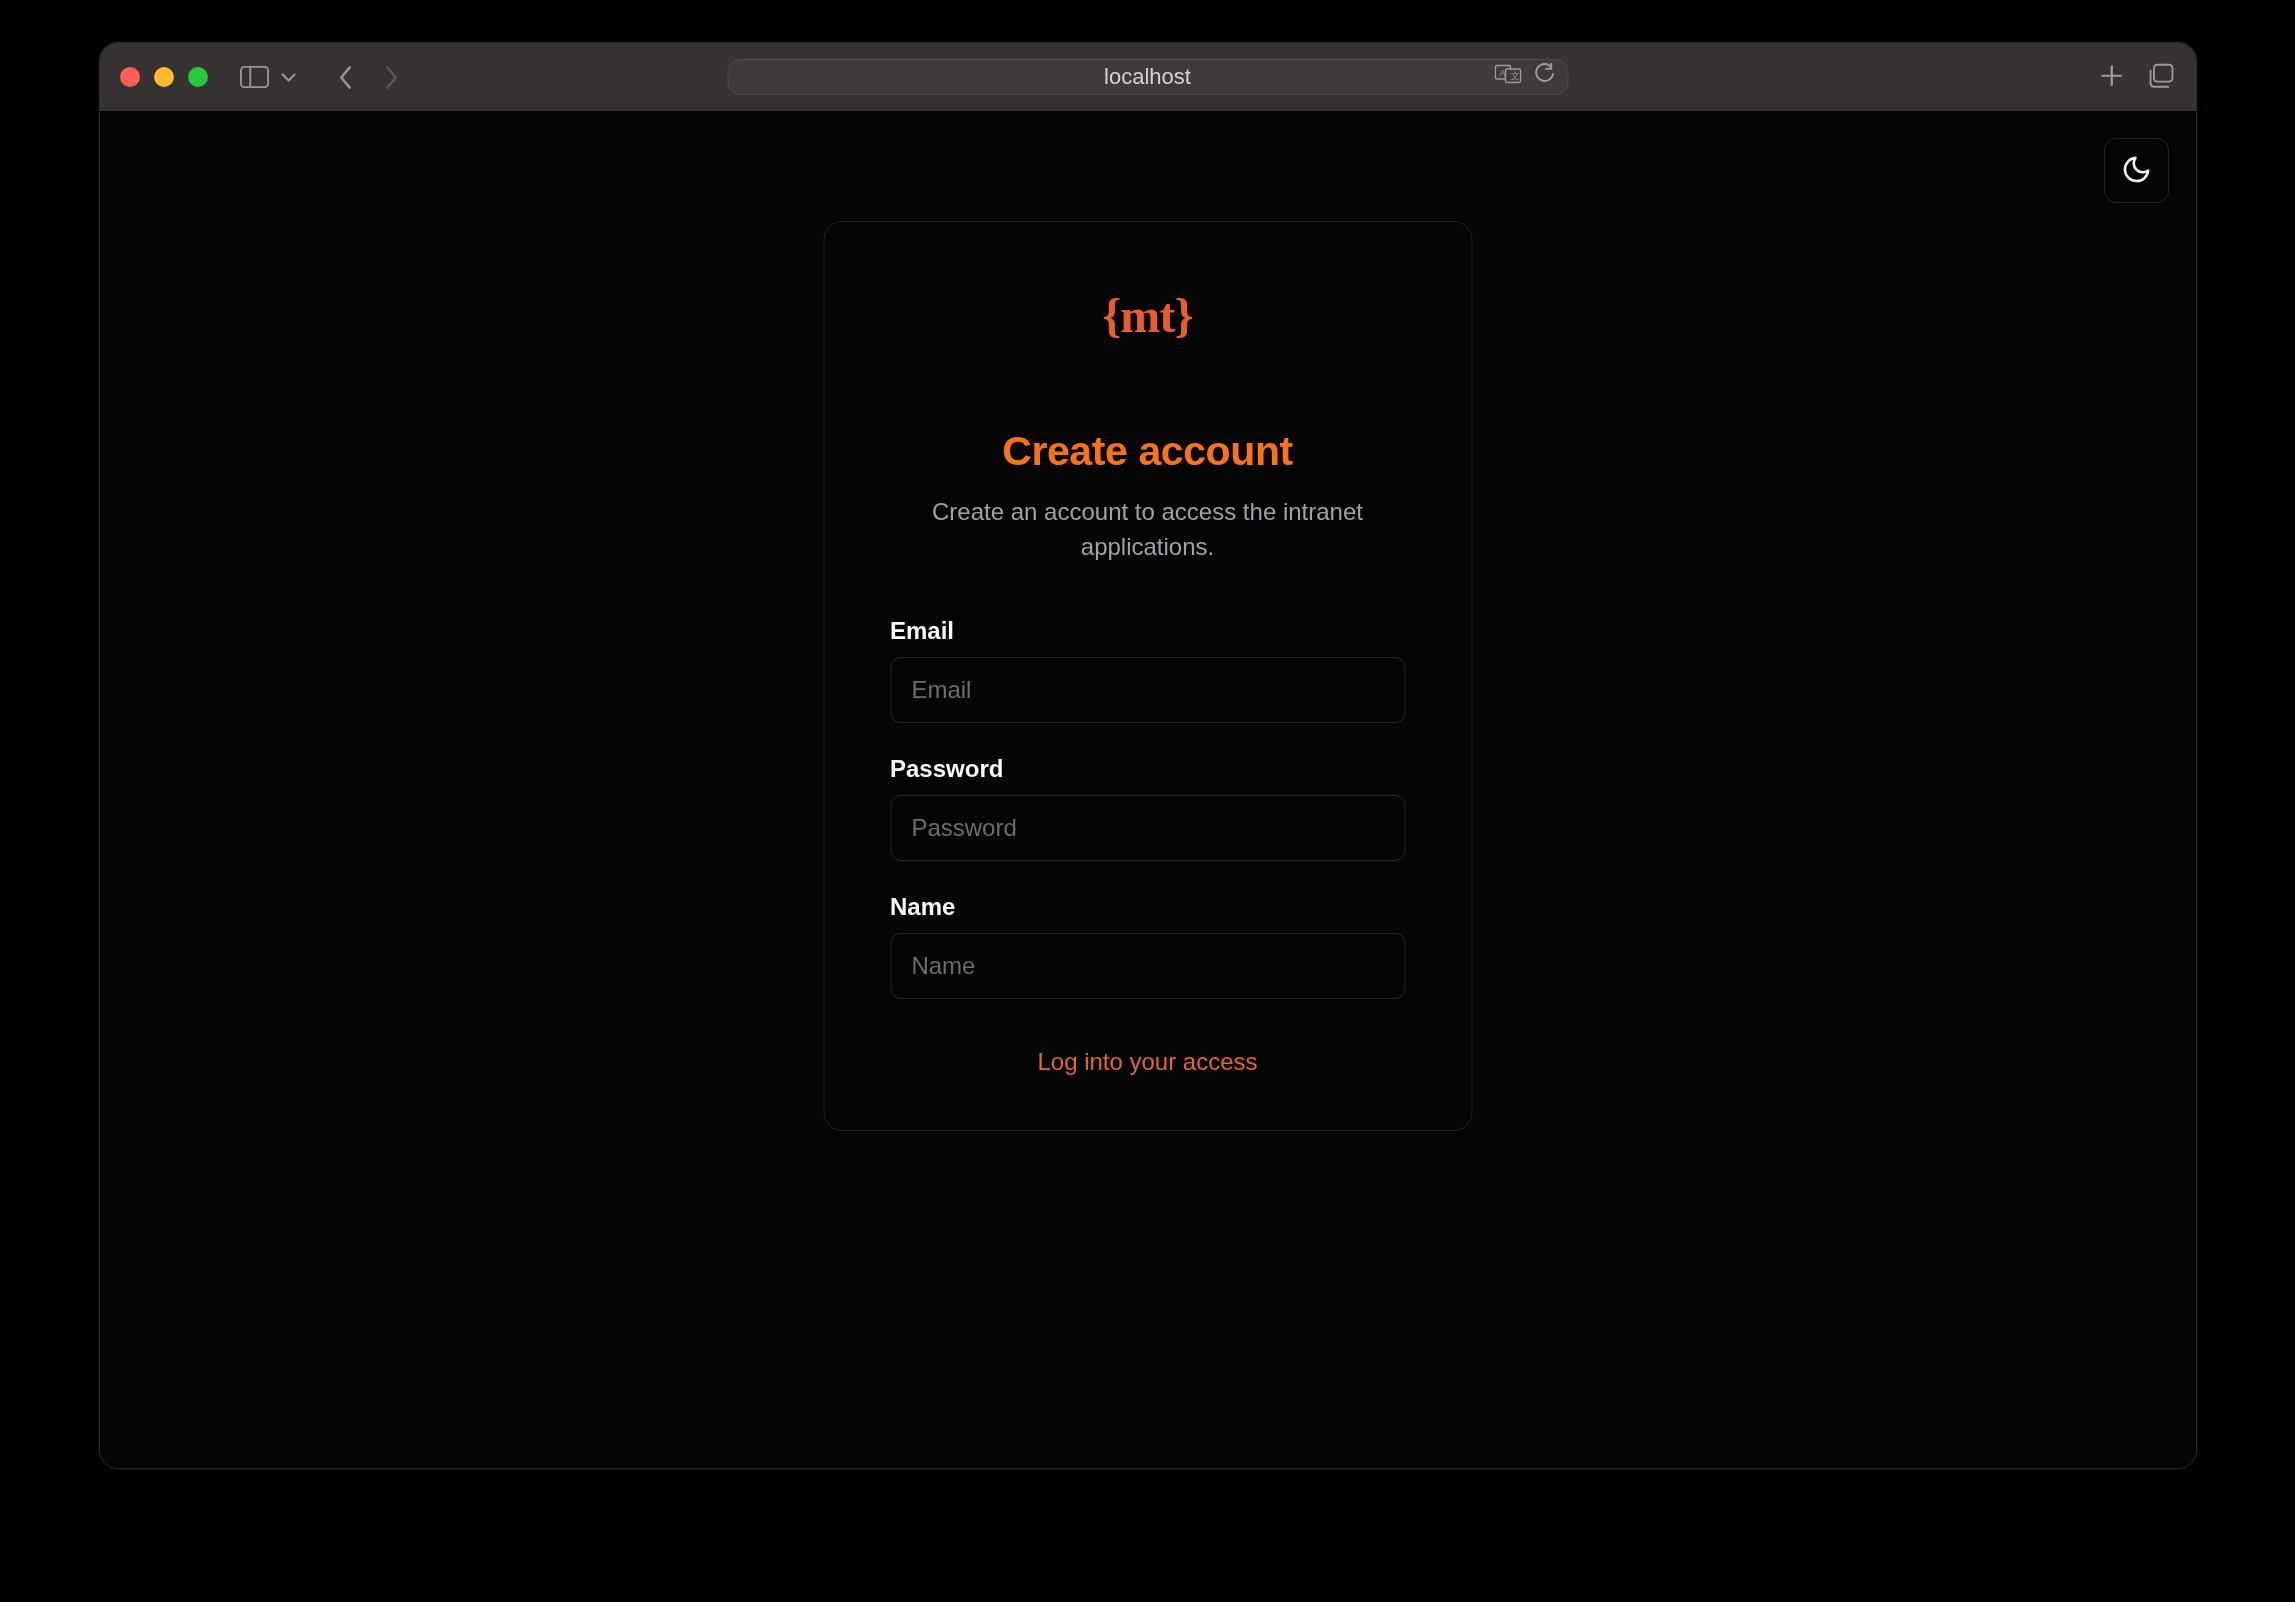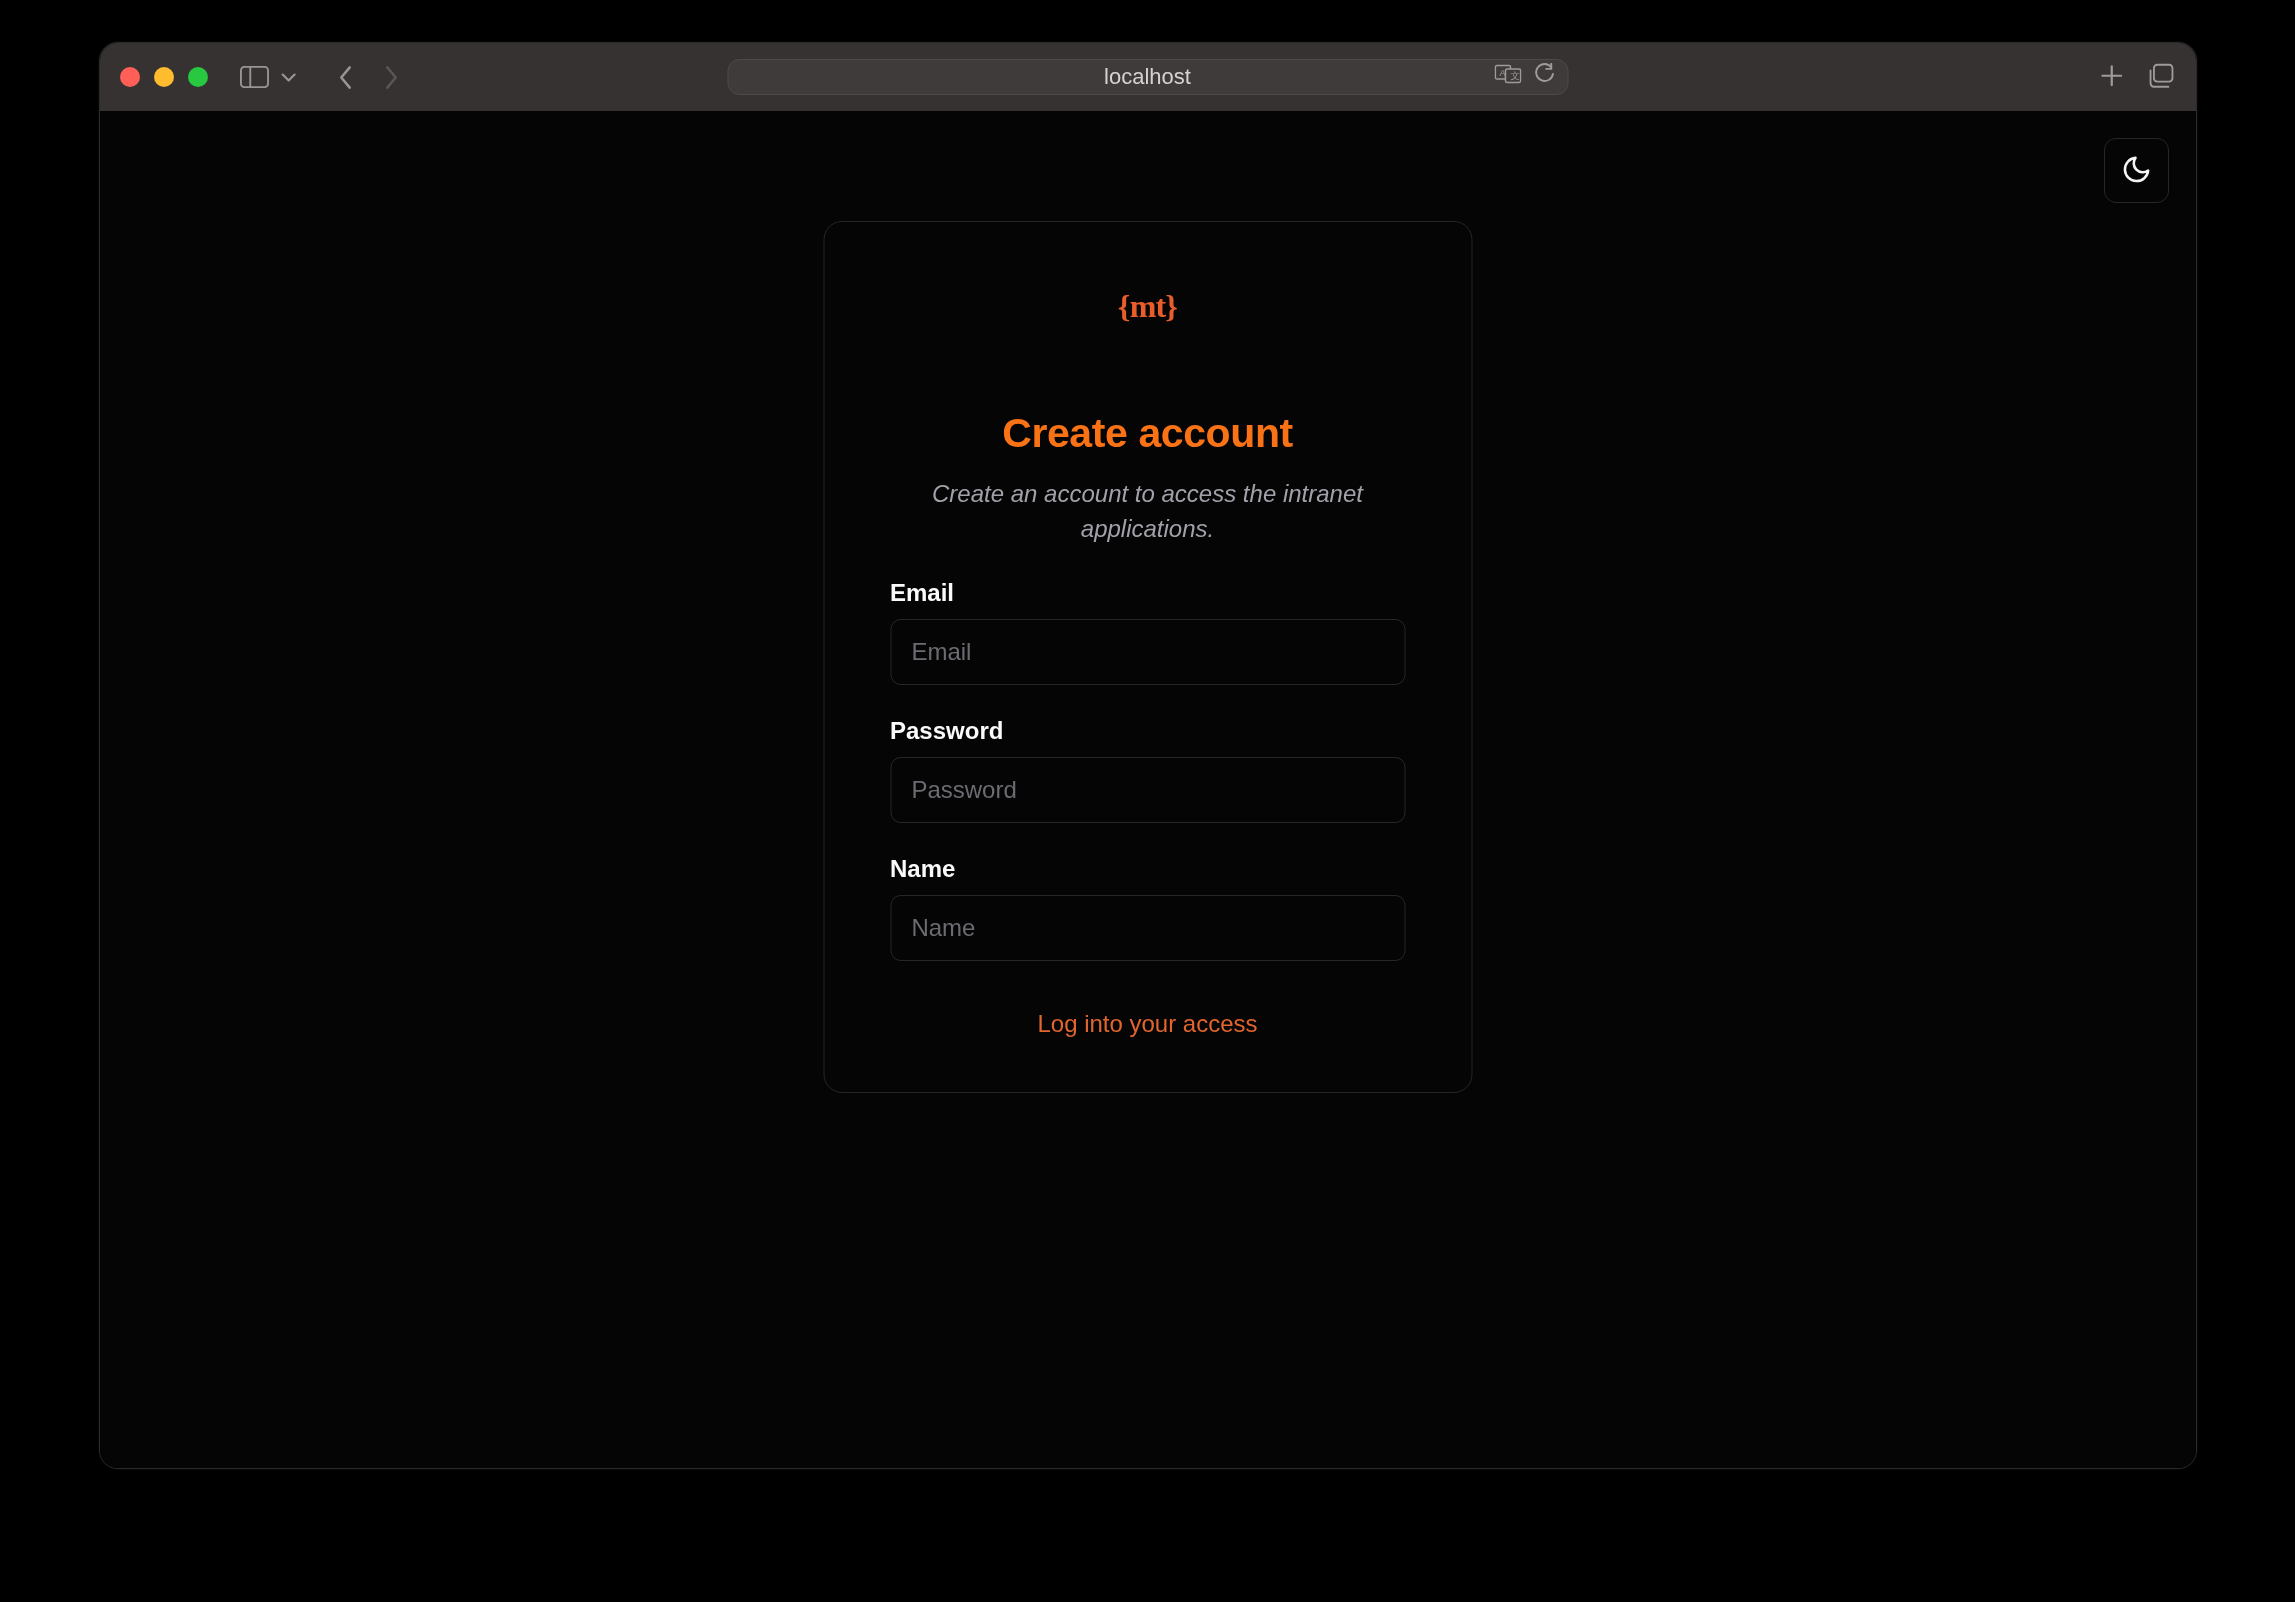--- a/index.html
+++ b/index.html
@@ -117,40 +117,39 @@
       width: 649px;
       border: 0.8px solid #27272a;
       border-radius: 18.7px;
       padding: 66px 66px 54px;
       background: #050505;
     }
     .logo {
       text-align: center;
       color: #e85d2a;
       font-family: Georgia, 'Times New Roman', serif;
-      font-size: 32px;
+      font-size: 48px;
       font-weight: 700;
       letter-spacing: -0.8px;
       margin-bottom: 85px;
     }
     .card-title {
       text-align: center;
       color: #f97316;
       font-size: 41px;
       font-weight: 700;
       letter-spacing: -0.4px;
       margin-bottom: 20.4px;
     }
     .card-subtitle {
       text-align: center;
       color: #a1a1aa;
       font-size: 24px;
       line-height: 1.45;
-      margin-bottom: 32px;
-      font-style: italic;
+      margin-bottom: 52px;
     }
     .field { margin-bottom: 25.5px; margin-top: 32px; }
     .field-label {
       display: block;
       color: #fafafa;
       font-size: 24px;
       font-weight: 600;
       margin-bottom: 12px;
     }
     .field-input {

